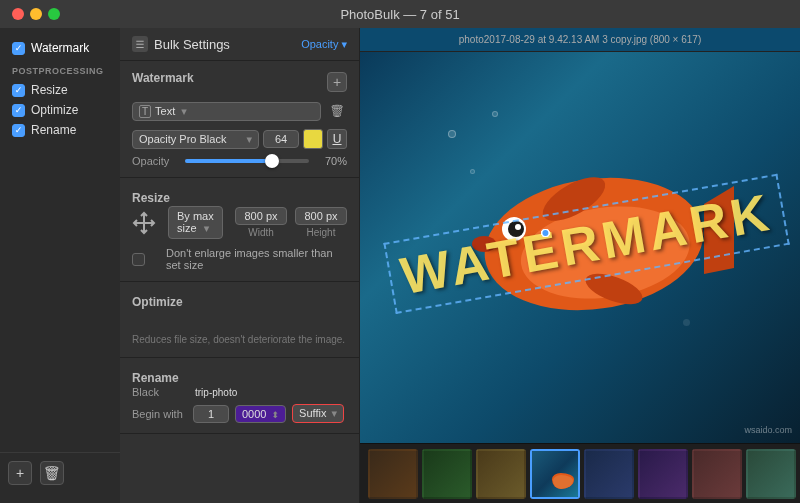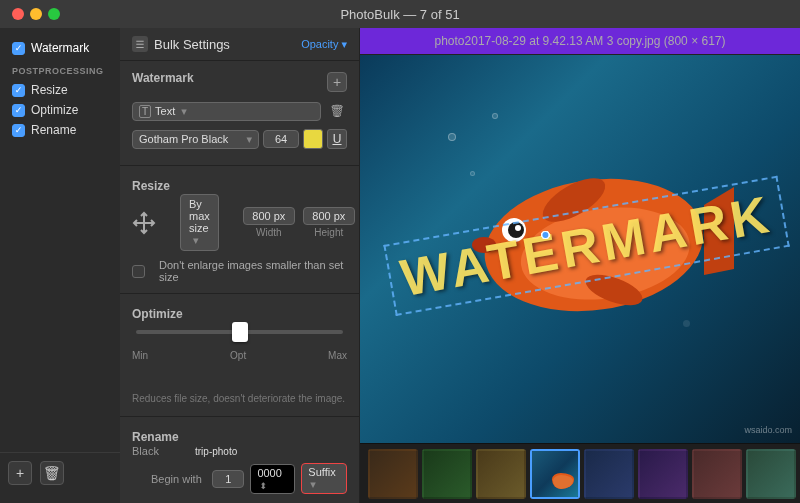--- a/index.html
+++ b/index.html
@@ -296,21 +296,21 @@
       color: #aaa;
       font-size: 11px;
       min-width: 30px;
       text-align: right;
     }
 
     
     .resize-row {
       display: flex;
       align-items: center;
-      gap: 24px;
+      gap: 12px;
       margin-bottom: 8px;
     }
     .resize-icon {
       width: 28px;
       height: 28px;
       display: flex;
       align-items: center;
       justify-content: center;
       color: #ccc;
       font-size: 18px;
@@ -344,21 +344,21 @@
       text-align: center;
     }
     .dim-label {
       color: #888;
       font-size: 10px;
       margin-top: 2px;
     }
     .dont-enlarge-row {
       display: flex;
       align-items: center;
-      gap: 14px;
+      gap: 21px;
       margin-top: 8px;
     }
     .dont-enlarge-label {
       color: #aaa;
       font-size: 11px;
     }
 
     
     .optimize-slider-container {
       position: relative;
@@ -412,34 +412,33 @@
       min-width: 55px;
     }
     .rename-value {
       color: #ddd;
       font-size: 10px;
     }
     .rename-input-row {
       display: flex;
       align-items: center;
       gap: 6px;
-      margin-left: 19px;
     }
     .rename-num {
       background: #4a4a4a;
       border-radius: 4px;
       padding: 2px 6px;
       font-size: 11px;
       color: #ddd;
       border: 1px solid #666;
       width: 36px;
       text-align: center;
     }
     .rename-format {
-      background: #000000;
+      background: #4c1d95;
       border-radius: 4px;
       padding: 2px 6px;
       font-size: 11px;
       color: #ddd;
       border: 1px solid #666;
       cursor: pointer;
     }
     .rename-suffix {
       background: #4a4a4a;
       border-radius: 4px;
@@ -454,22 +453,22 @@
     .right-panel {
       flex: 1;
       display: flex;
       flex-direction: column;
       background: #1e1e1e;
       overflow: hidden;
     }
     .image-header {
       padding: 6px 12px;
       color: #aaa;
-      font-size: 12px;
-      background: #6d28d9;
+      font-size: 10px;
+      background: #0c4a6e;
       border-bottom: 1px solid #222;
       text-align: center;
     }
     .image-preview {
       flex: 1;
       position: relative;
       overflow: hidden;
       background: #1a1a1a;
     }
 
@@ -629,32 +628,40 @@
           <span>Text</span>
           <span style="margin-left: 2px; color: #888;">▾</span>
         </div>
         <div class="delete-btn">
           <span>🗑</span>
         </div>
       </div>
 
       <div class="font-row">
         <div class="font-select">
-          <span>Gotham Pro Black</span>
+          <span>Opacity Pro Black</span>
           <span style="float:right; color: #888;">▾</span>
         </div>
         <div class="size-input">
           <span>64</span>
         </div>
         <div class="color-swatch" style="background: #e8d840;"></div>
         <div class="underline-btn">
           <span style="text-decoration: underline;">U</span>
         </div>
       </div>
 
+      <div class="opacity-row">
+        <span class="opacity-label">Opacity</span>
+        <div class="slider-track">
+          <div class="slider-fill" style="width: 70%;"></div>
+          <div class="slider-thumb" style="left: 70%;"></div>
+        </div>
+        <span class="opacity-val">70%</span>
+      </div>
     </div>
 
     <div class="section">
       <span class="section-title">Resize</span>
 
       <div class="resize-row">
         <div class="resize-icon">
           <svg width="24" height="24" viewBox="0 0 24 24" fill="none" stroke="#aaa" stroke-width="2">
             <line x1="12" y1="2" x2="12" y2="22"></line>
             <line x1="2" y1="12" x2="22" y2="12"></line>
@@ -685,30 +692,20 @@
       </div>
 
       <div class="dont-enlarge-row">
         <div class="checkbox"></div>
         <span class="dont-enlarge-label">Don't enlarge images smaller than set size</span>
       </div>
     </div>
 
     <div class="section">
       <span class="section-title">Optimize</span>
-      <div class="optimize-slider-container">
-        <div class="optimize-track">
-          <div class="optimize-thumb"></div>
-        </div>
-        <div class="optimize-labels">
-          <span class="opt-label">Min</span>
-          <span class="opt-label">Opt</span>
-          <span class="opt-label">Max</span>
-        </div>
-      </div>
       <div class="optimize-desc">
         <div>Reduces file size, doesn't deteriorate the image.</div>
       </div>
     </div>
 
     <div class="section">
       <span class="section-title">Rename</span>
 
       <div class="rename-row">
         <span class="rename-key">Black</span>

